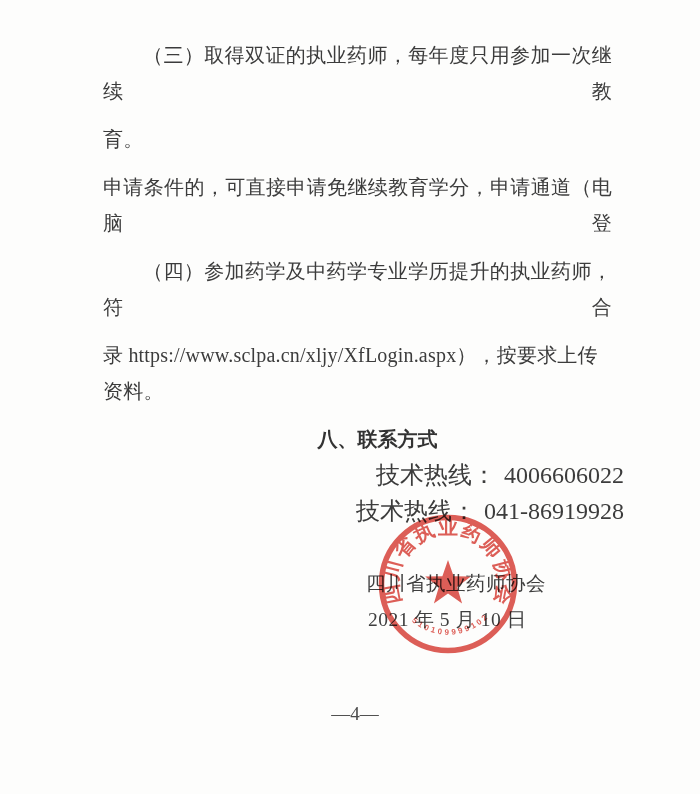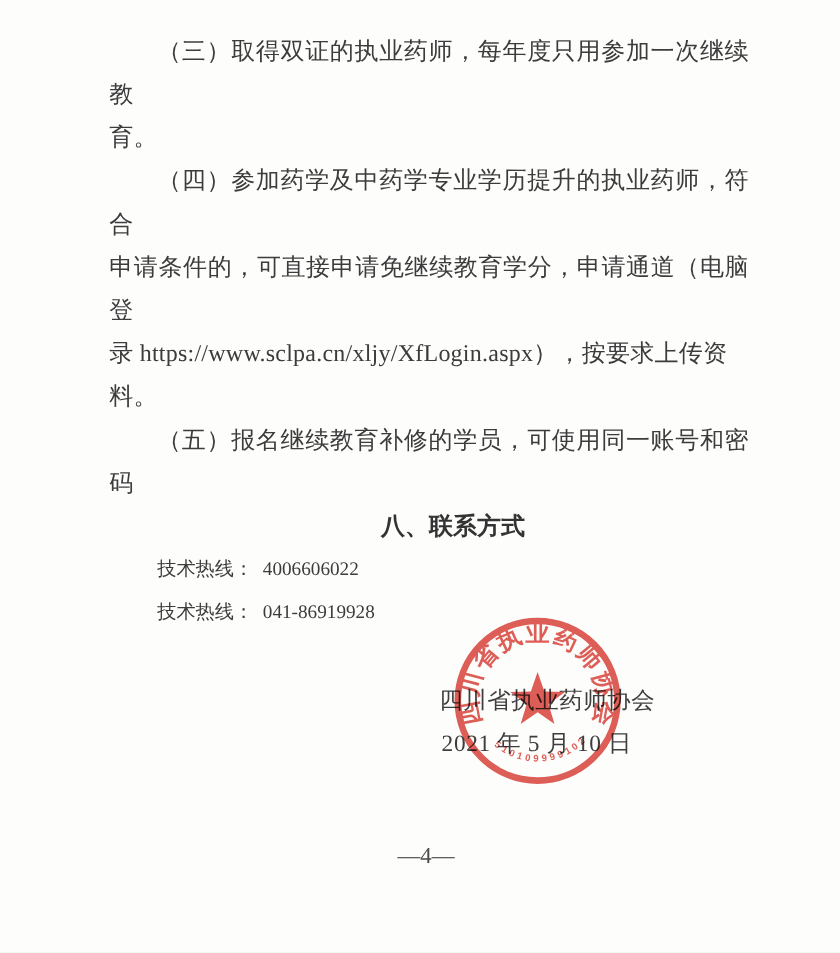--- a/index.html
+++ b/index.html
@@ -12,44 +12,45 @@
     font-family: "Liberation Serif", "DejaVu Serif", serif;
     color: #3c3c3c;
   }
   .content {
     position: absolute;
     left: 91px;
     top: 25px;
     width: 533px;
   }
   .line {
-    margin: 0;
+    margin: 12px;
     font-size: 20px;
     line-height: 36px;
     letter-spacing: 0.2px;
     color: #3c3c3c;
   }
   .line.fill { text-align: justify; text-align-last: justify; }
   .line.indent { text-indent: 40px; }
   .heading {
     margin: 0;
     padding-left: 40px;
     font-family: "Liberation Sans", "DejaVu Sans", sans-serif;
     font-weight: 700;
     font-size: 20px;
     line-height: 36px;
     color: #333333;
     text-align: center;
   }
   .contact-line {
     margin: 0;
     padding-left: 40px;
-    font-size: 16px;
+    font-size: 24px;
     line-height: 36px;
     color: #3c3c3c;
+    text-align: right;
   }
   .contact-value { margin-left: 8px; }
   .sig-org {
     position: absolute;
     left: 366px;
     top: 570px;
     font-size: 19.5px;
     letter-spacing: 0.5px;
     color: #3e3e3e;
     white-space: nowrap;
@@ -100,25 +101,24 @@
 </style>
 </head>
 <body>
 
 <div class="page">
 
   <div class="content">
     <p class="line indent fill">（三）取得双证的执业药师，每年度只用参加一次继续教</p>
     <p class="line">育。</p>
 
+    <p class="line fill">申请条件的，可直接申请免继续教育学分，申请通道（电脑登</p>
     <p class="line indent fill">（四）参加药学及中药学专业学历提升的执业药师，符合</p>
-    <p class="line fill">申请条件的，可直接申请免继续教育学分，申请通道（电脑登</p>
     <p class="line">录 https://www.sclpa.cn/xljy/XfLogin.aspx），按要求上传资料。</p>
 
-    <p class="line indent fill">（五）报名继续教育补修的学员，可使用同一账号和密码</p>
 
     <h2 class="heading">八、联系方式</h2>
 
     <p class="contact-line">
       <span>技术热线：</span><span class="contact-value">4006606022</span>
     </p>
     <p class="contact-line">
       <span>技术热线：</span><span class="contact-value">041-86919928</span>
     </p>
   </div>

